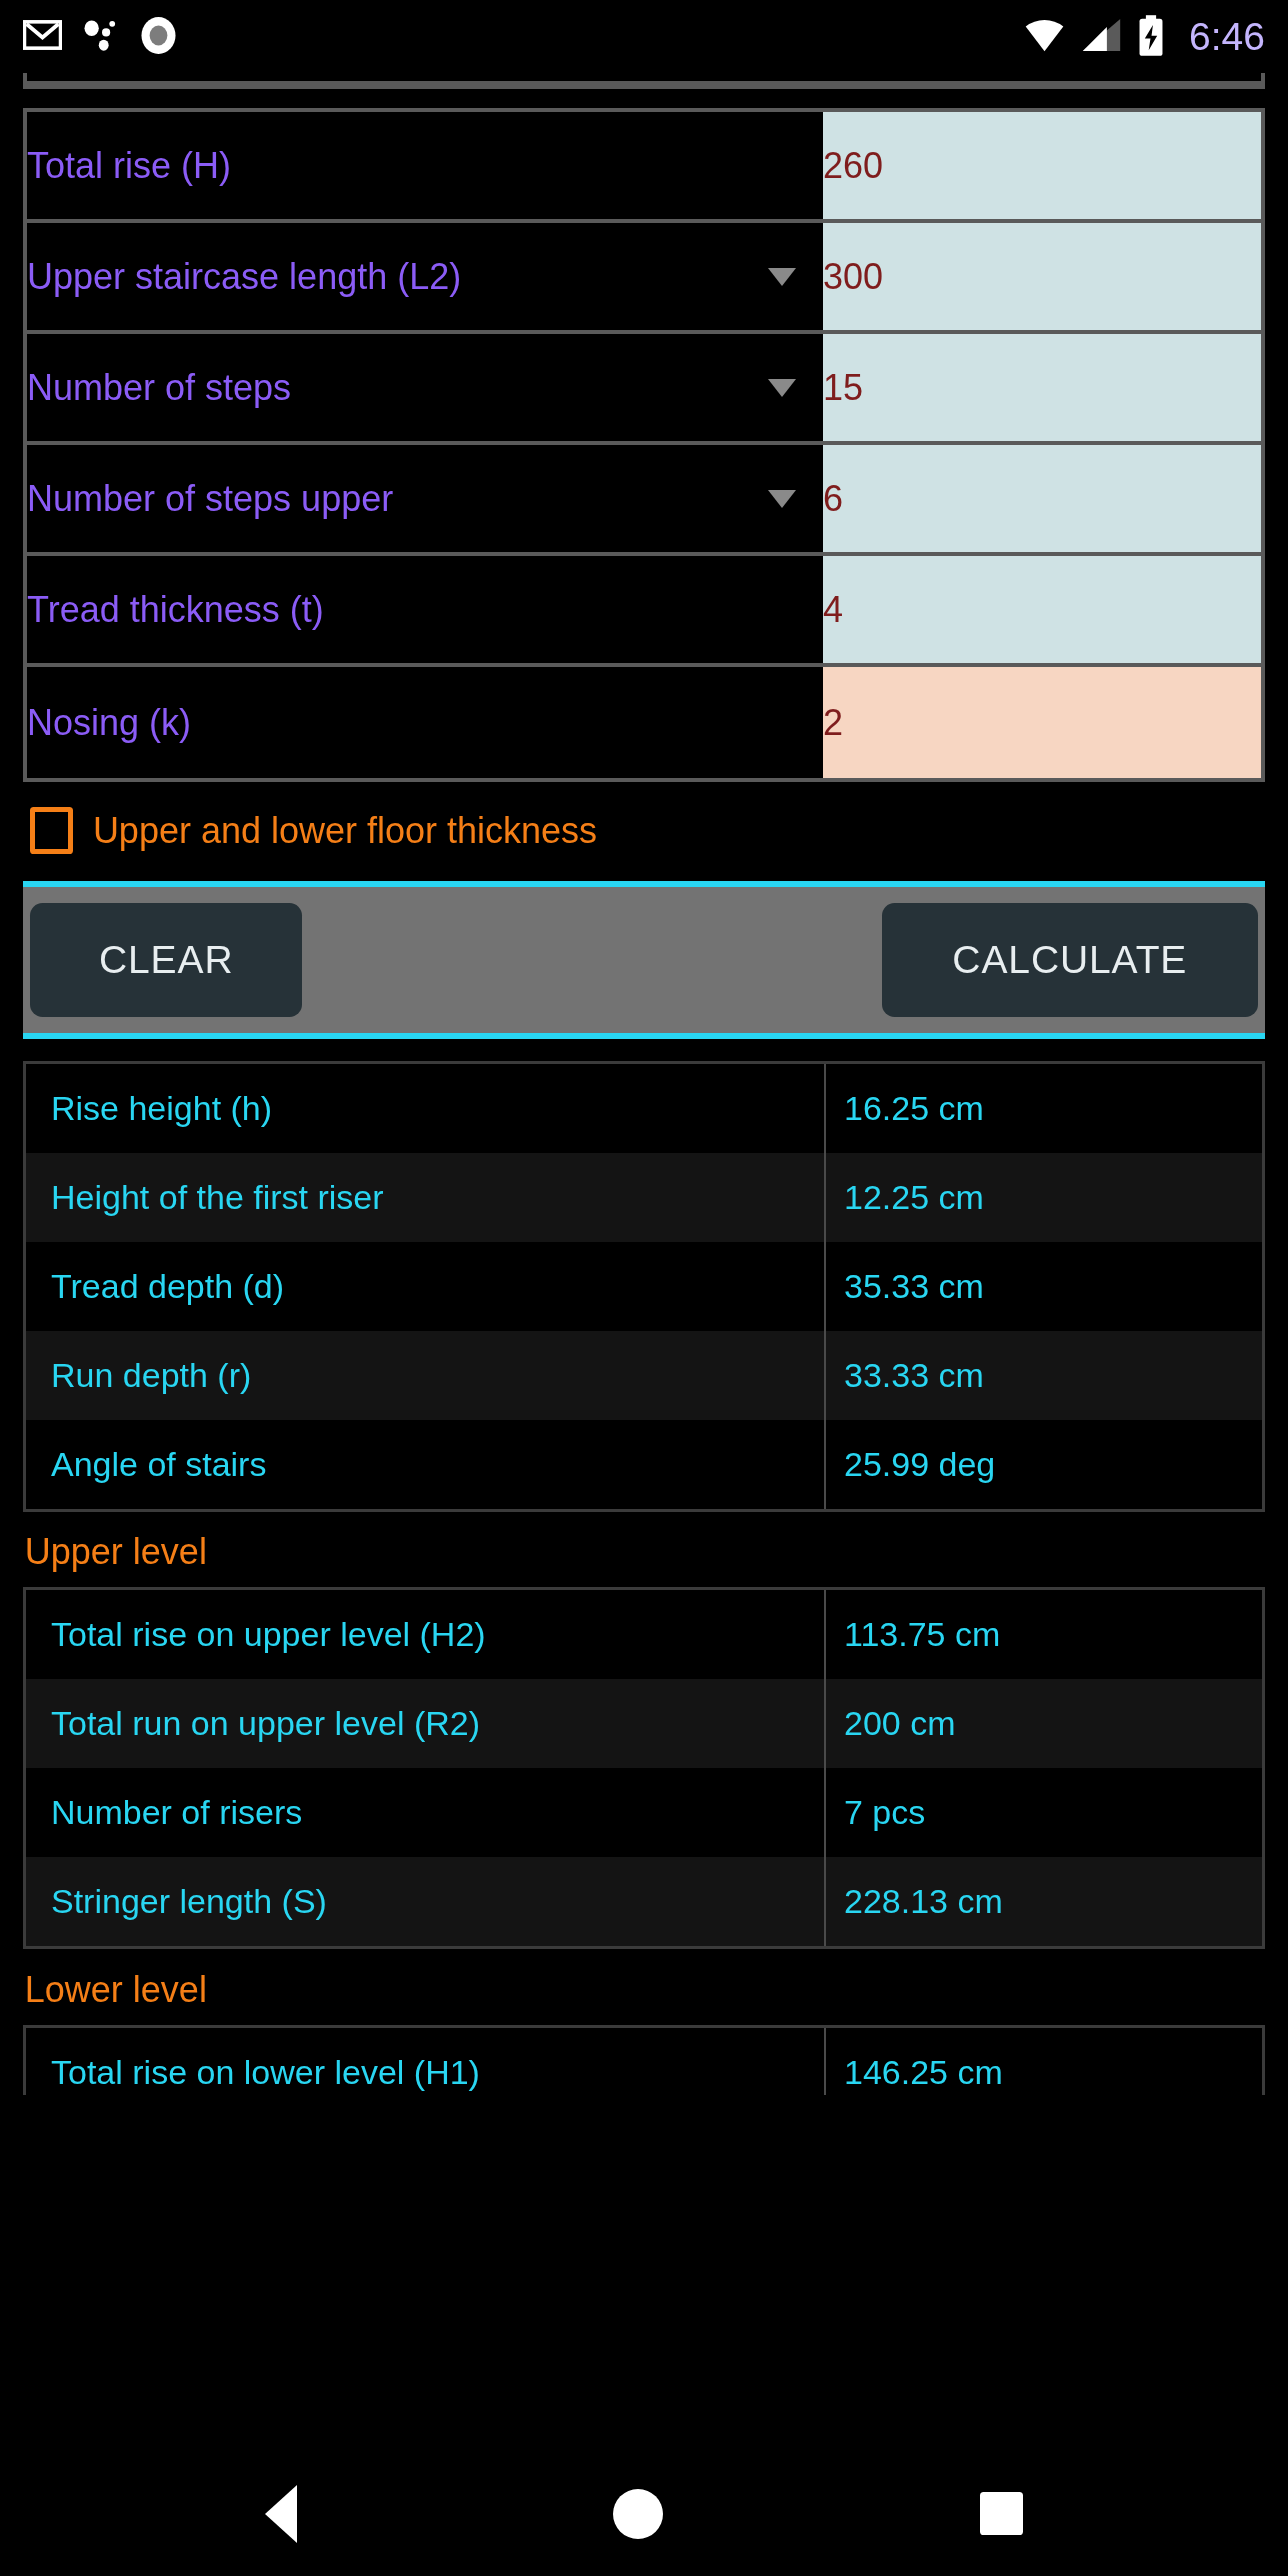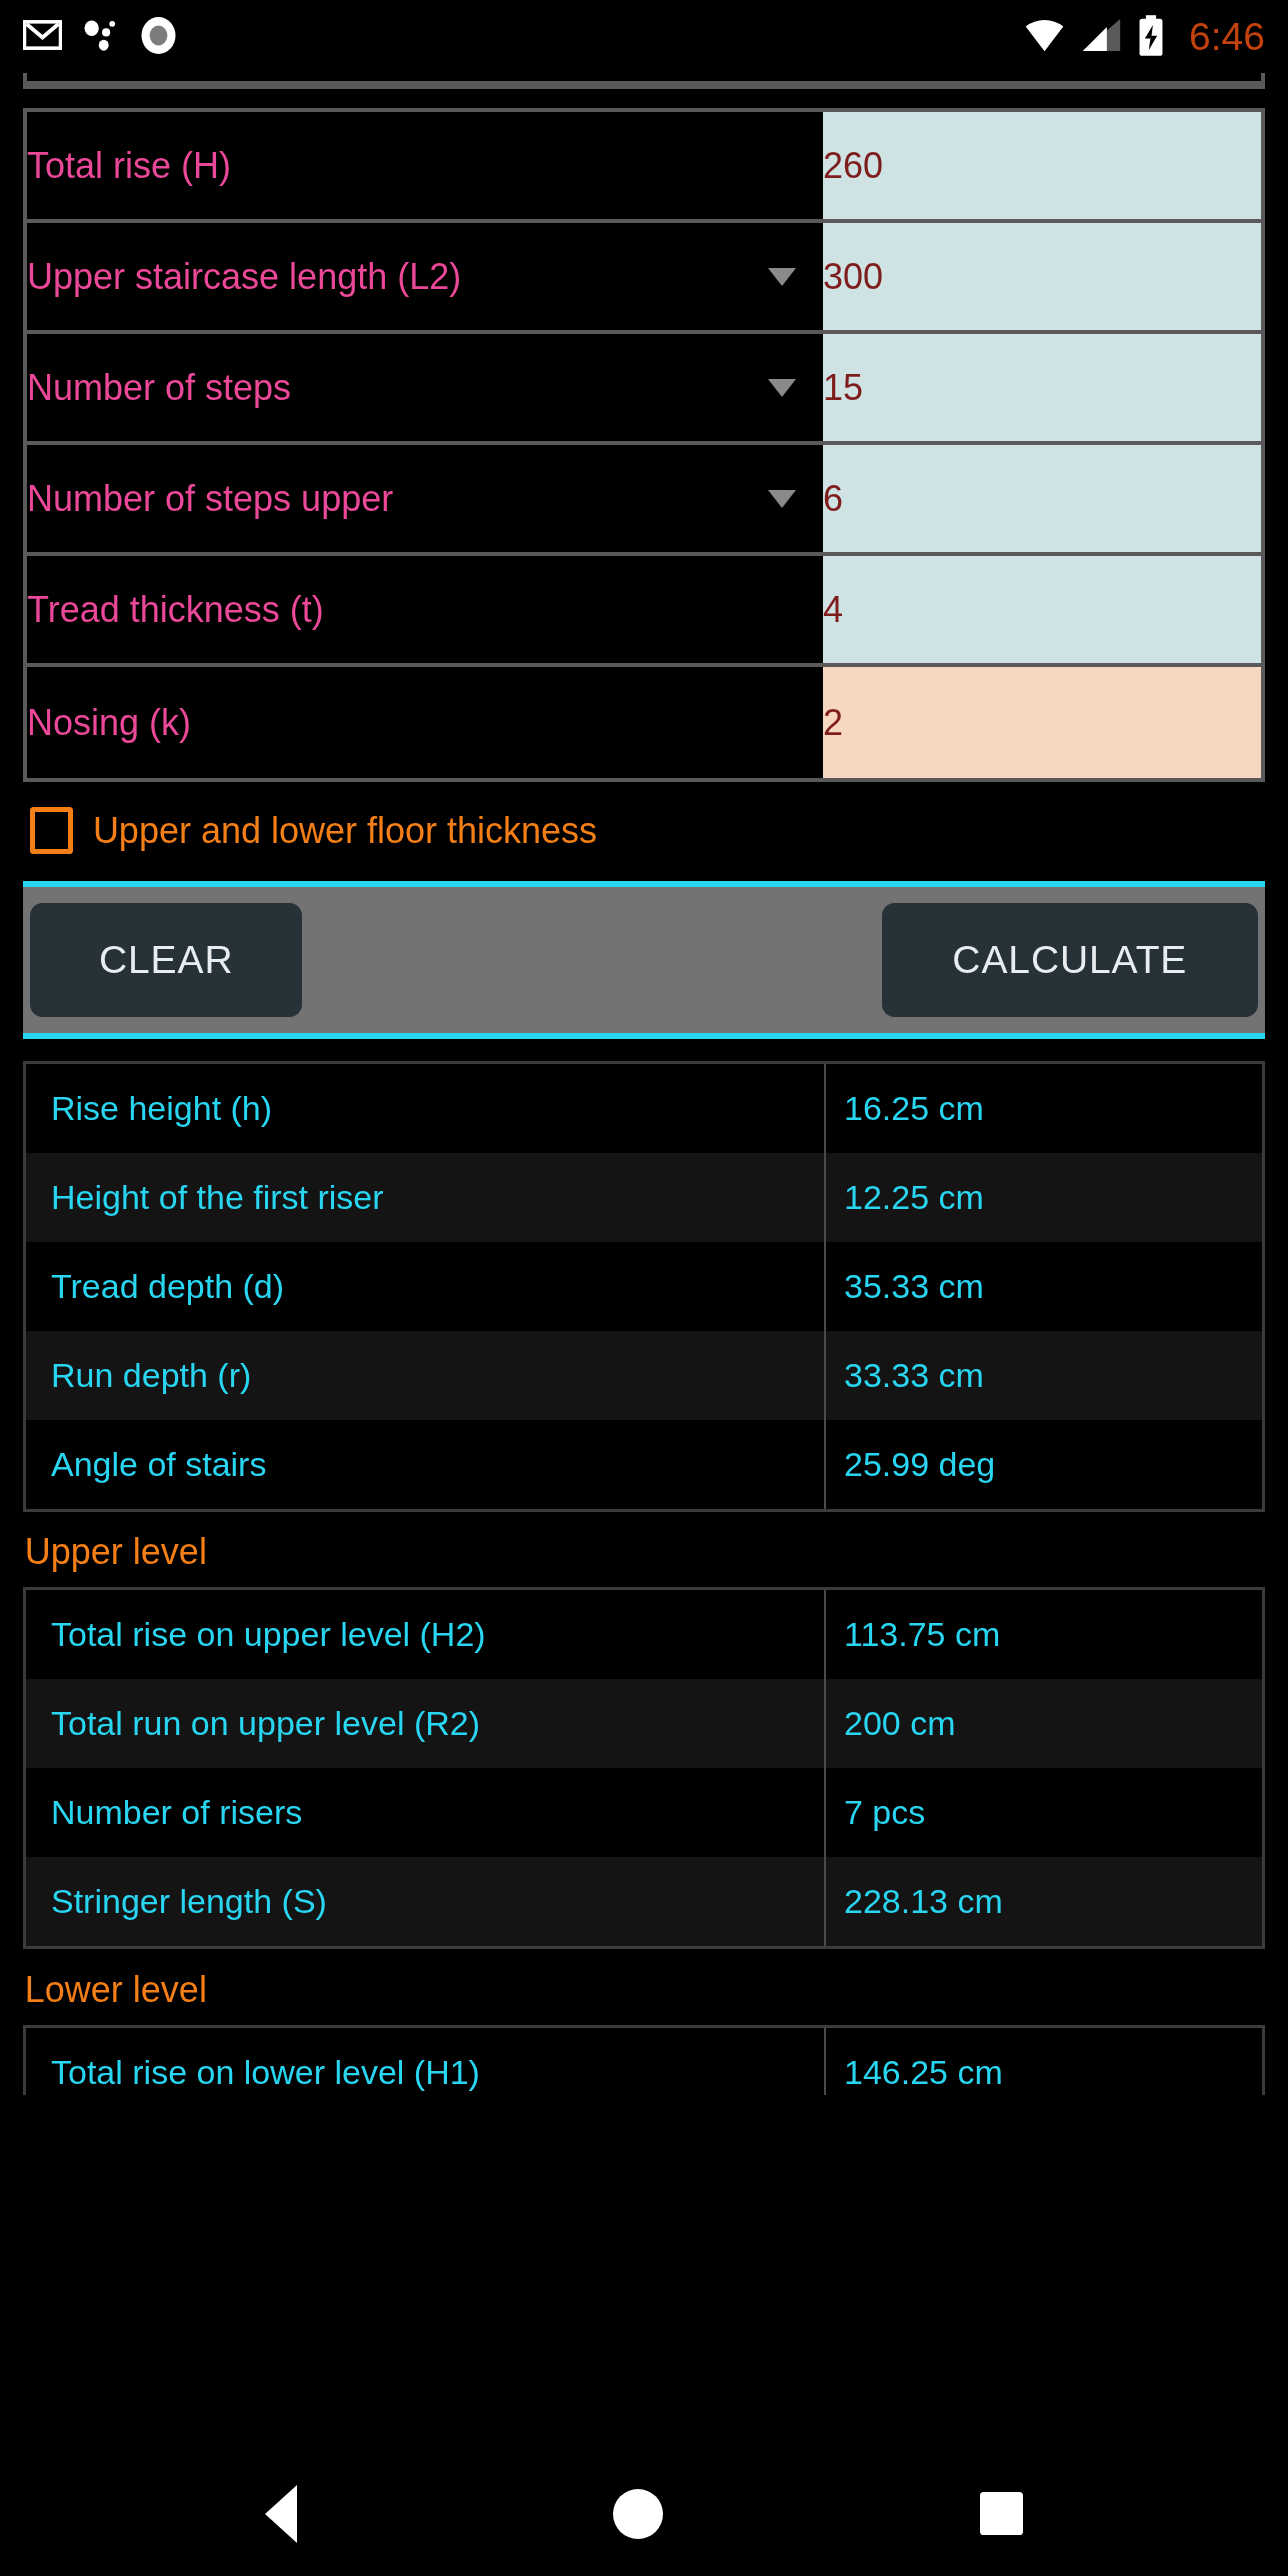--- a/index.html
+++ b/index.html
@@ -32,21 +32,21 @@
   }
   .status-left { display: flex; align-items: center; gap: 19.7px; }
   .status-right {
     margin-left: auto;
     display: flex;
     align-items: center;
     gap: 14.3px;
   }
   .status-time {
     font-size: 39px;
-    color: #c2410c;
+    color: #c4b5fd;
     letter-spacing: 0px;
     margin-left: 9px;
     line-height: 1;
   }
   .ic { display: block; }
 
   
   .content {
     flex: 1 1 auto;
     overflow: hidden;
@@ -73,21 +73,21 @@
     background: #5a5a5a;
     table-layout: fixed;
   }
   .input-table tr { }
   .input-table td {
     padding: 0;
     vertical-align: middle;
   }
   .in-label {
     background: #000000;
-    color: #ec4899;
+    color: #8b5cf6;
     font-size: 36px;
     height: 111px;
     padding: 0 0 0 25px;
     border-bottom: 4.5px solid #5a5a5a;
     position: relative;
     white-space: nowrap;
   }
   .in-label.last { border-bottom: none; }
   .in-label .caret {
     position: absolute;

